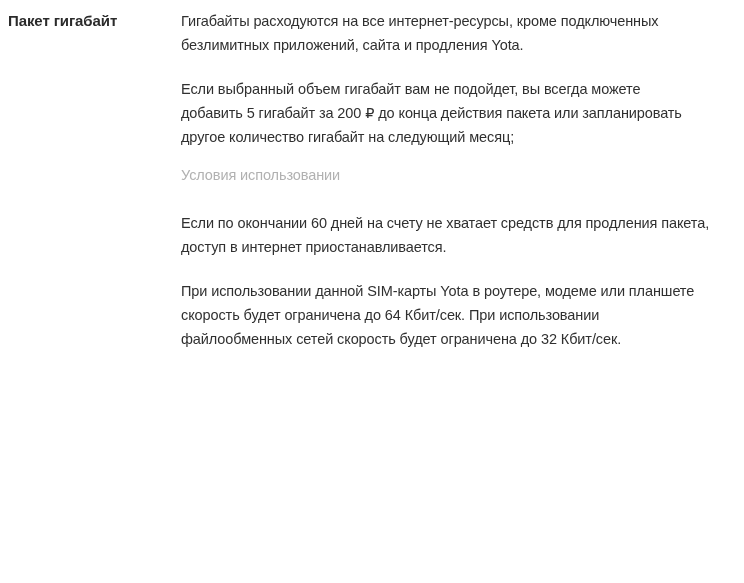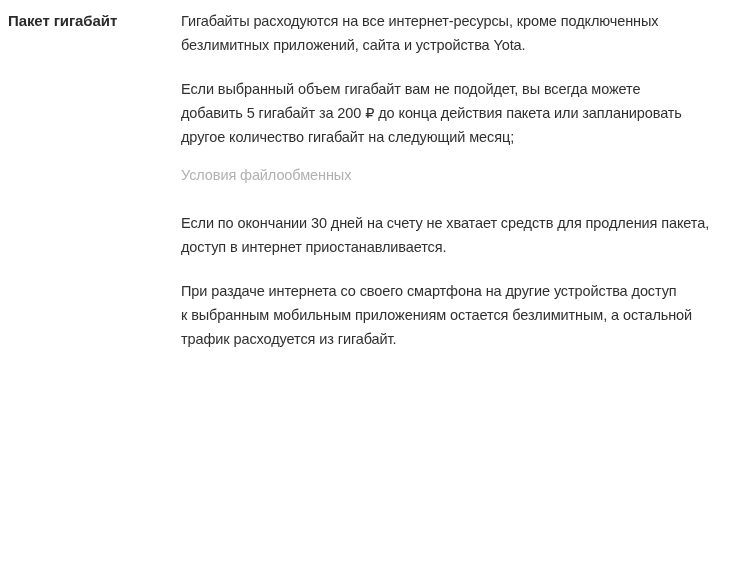--- a/index.html
+++ b/index.html
@@ -51,24 +51,24 @@
 </style>
 </head>
 <body>
 
 <div class="layout">
   <div class="left-col">
     <h2 class="section-title">Пакет гигабайт</h2>
   </div>
   <div class="right-col">
     <p class="para">Гигабайты расходуются на все интернет-ресурсы, кроме подключенных
-безлимитных приложений, сайта и устройства Yota.</p>
+безлимитных приложений, сайта и продления Yota.</p>
     <p class="para">Если выбранный объем гигабайт вам не подойдет, вы всегда можете
 добавить 5 гигабайт за 200 ₽ до конца действия пакета или запланировать
 другое количество гигабайт на следующий месяц;</p>
-    <p class="para muted">Условия файлообменных</p>
-    <p class="para">Если по окончании 30 дней на счету не хватает средств для продления пакета,
+    <p class="para muted">Условия использовании</p>
+    <p class="para">Если по окончании 60 дней на счету не хватает средств для продления пакета,
 доступ в интернет приостанавливается.</p>
-    <p class="para">При раздаче интернета со своего смартфона на другие устройства доступ
-к выбранным мобильным приложениям остается безлимитным, а остальной
-трафик расходуется из гигабайт.</p>
+    <p class="para">При использовании данной SIM-карты Yota в роутере, модеме или планшете
+скорость будет ограничена до 64 Кбит/сек. При использовании
+файлообменных сетей скорость будет ограничена до 32 Кбит/сек.</p>
   </div>
 </div>
 
 </body></html>

